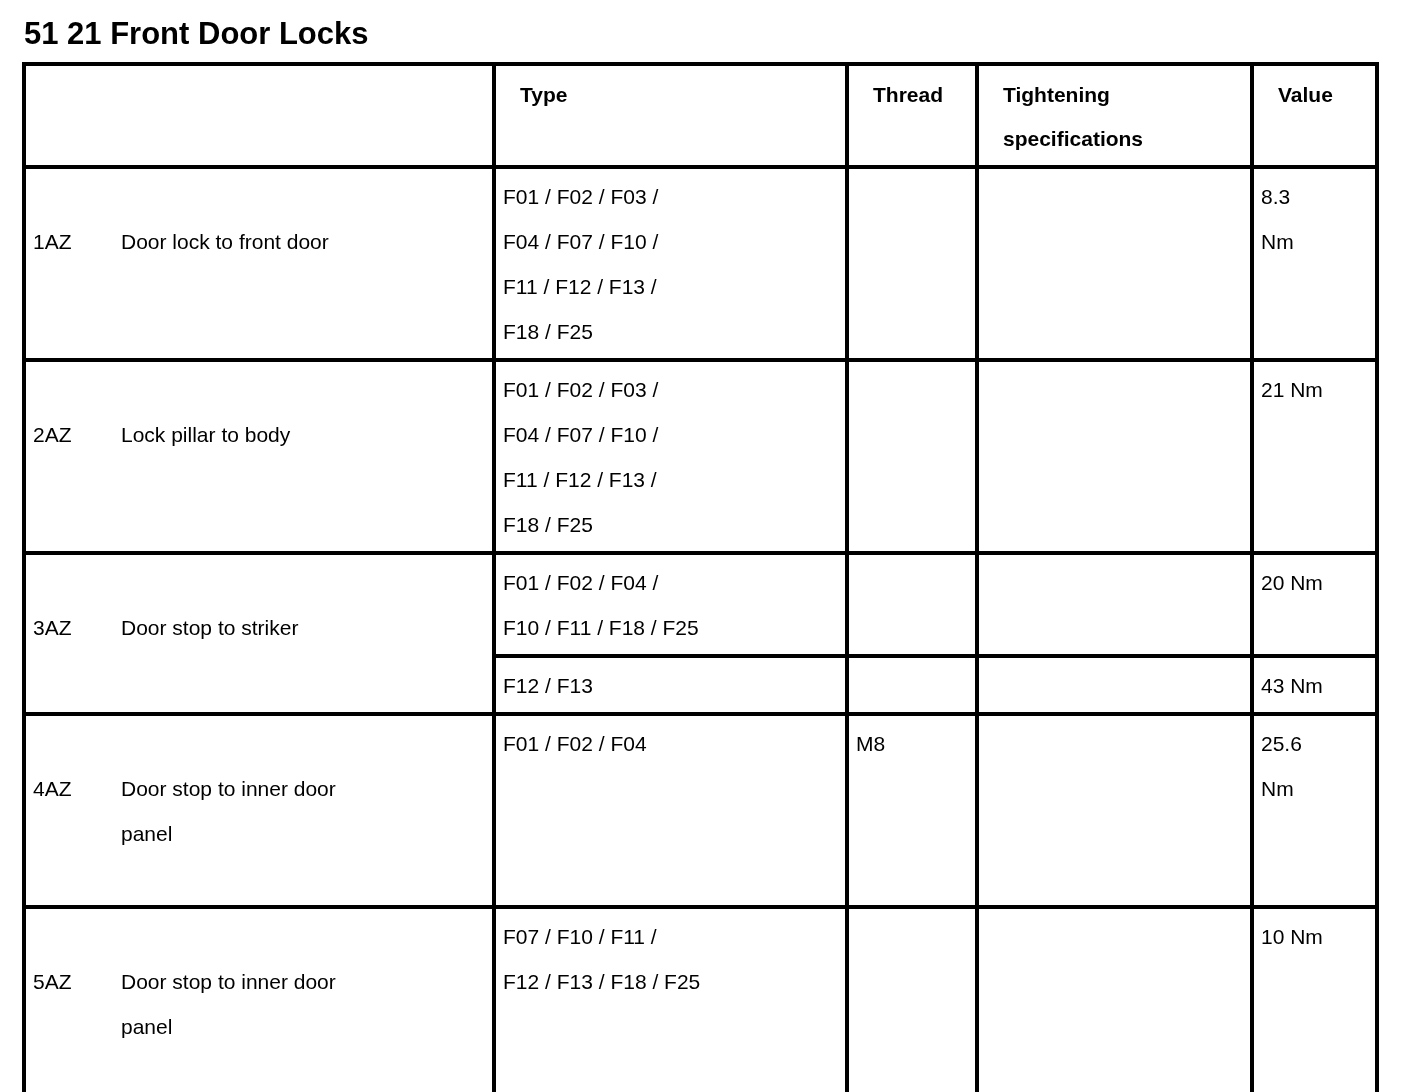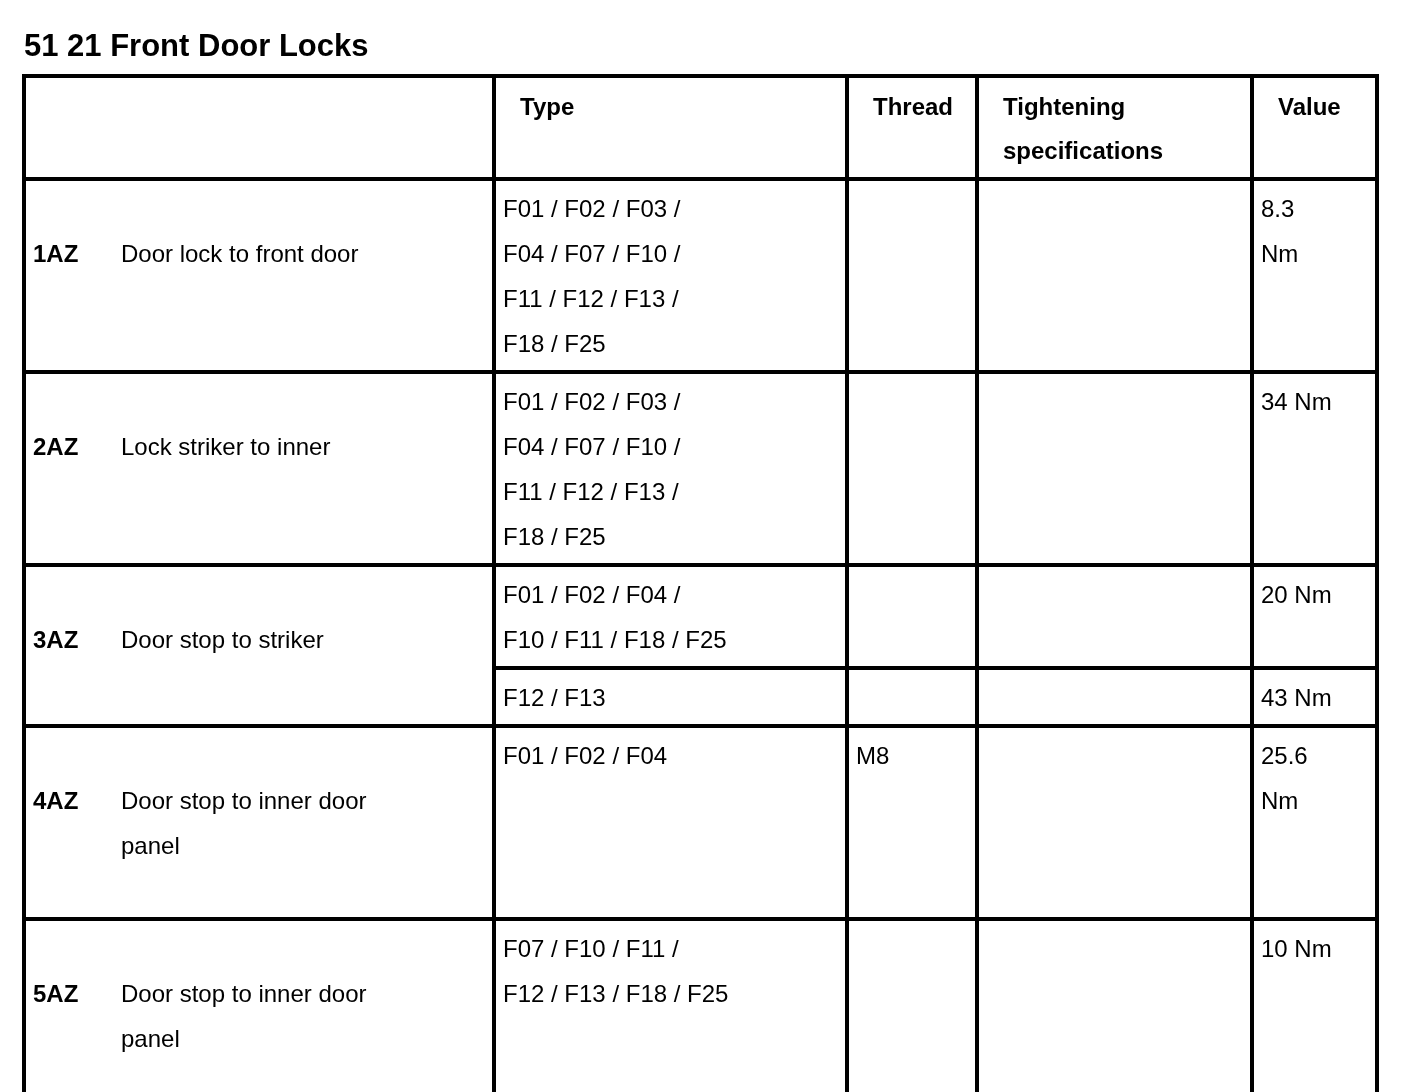--- a/index.html
+++ b/index.html
@@ -12,53 +12,53 @@
     font-family: "Liberation Sans", sans-serif;
     color: #000000;
   }
   .page {
     position: relative;
     width: 1408px;
     height: 1092px;
     background: #ffffff;
   }
   .doc-title {
-    margin: 28px 0 0 24px;
+    margin: 16px 0 0 24px;
     font-size: 31px;
     font-weight: 700;
     line-height: 36px;
     letter-spacing: 0px;
   }
   table.spec {
     border-collapse: collapse;
     table-layout: fixed;
     margin: 10px 0 0 22px;
     width: 1353px;
   }
   table.spec th, table.spec td {
     border: 4px solid #000000;
     vertical-align: top;
-    font-size: 24px;
+    font-size: 21px;
     line-height: 45px;
     white-space: pre-line;
     overflow: hidden;
   }
   table.spec th {
     font-weight: 700;
     text-align: left;
     line-height: 44px;
     padding: 7px 4px 4px 24px;
   }
   table.spec td {
     font-weight: 400;
     padding: 5px 4px 4px 7px;
   }
   td.c1 { padding-left: 10px; }
   .c1-wrap { display: flex; align-items: flex-start; }
-  .rid  { flex: 0 0 88px; font-weight: bold; }
+  .rid  { flex: 0 0 88px; }
   .rdesc { flex: 1 1 auto; white-space: pre-line; }
 
   
   tr.hdr  { height: 93px;  }
   tr.r1   { height: 187px; }
   tr.r2   { height: 186px; }
   tr.r3a  { height: 102px; }
   tr.r3b  { height: 55px;  }
   tr.r4   { height: 105px; }
   tr.r5   { height: 105px; }
@@ -101,30 +101,30 @@
         <td></td>
         <td></td>
         <td>8.3
 Nm</td>
       </tr>
 
       <tr class="r2">
         <td class="c1">
           <div class="c1-wrap">
             <span class="rid">2AZ</span>
-            <span class="rdesc">Lock striker to inner</span>
+            <span class="rdesc">Lock pillar to body</span>
           </div>
         </td>
         <td>F01 / F02 / F03 /
 F04 / F07 / F10 /
 F11 / F12 / F13 /
 F18 / F25</td>
         <td></td>
         <td></td>
-        <td>34 Nm</td>
+        <td>21 Nm</td>
       </tr>
 
       <tr class="r3a">
         <td class="c1" rowspan="2">
           <div class="c1-wrap">
             <span class="rid">3AZ</span>
             <span class="rdesc">Door stop to striker</span>
           </div>
         </td>
         <td>F01 / F02 / F04 /

